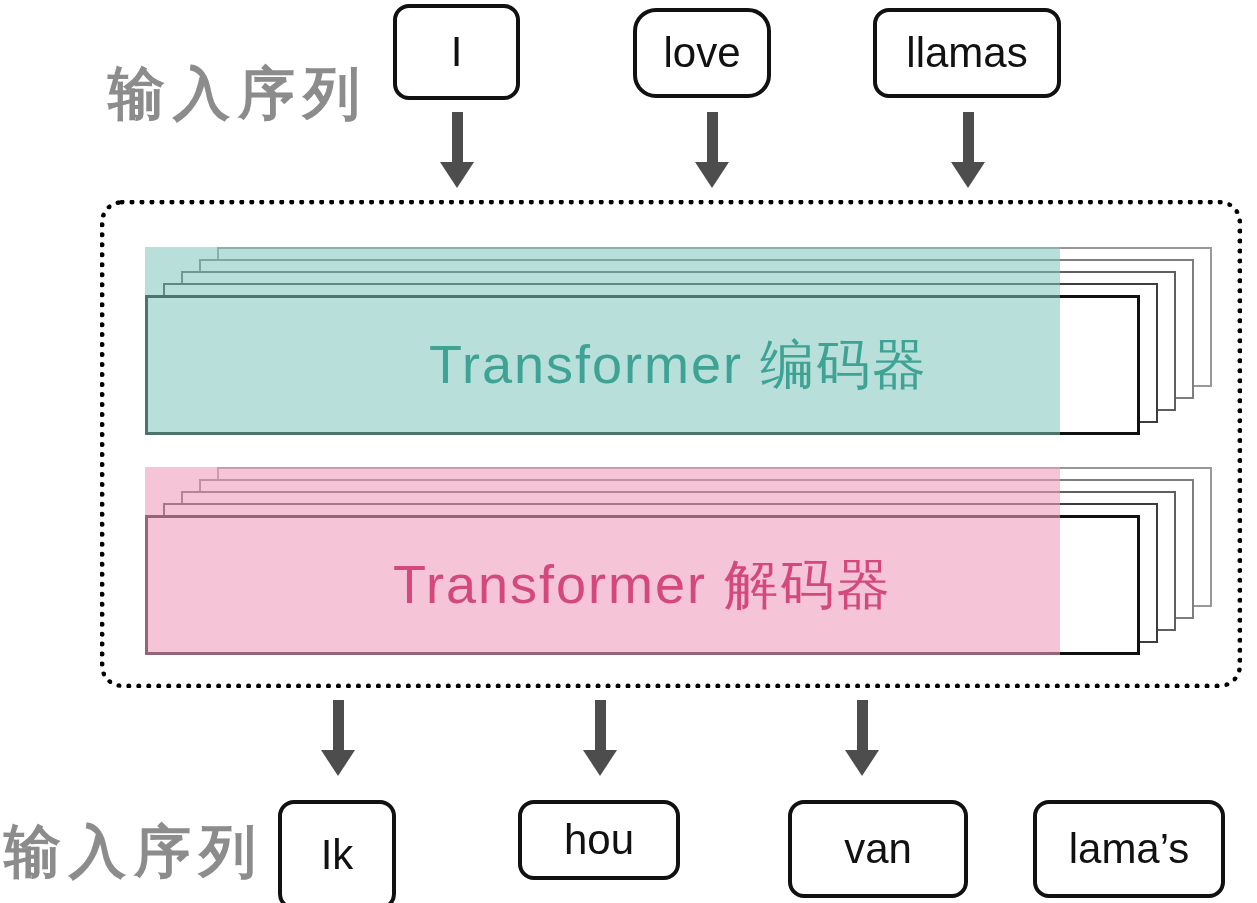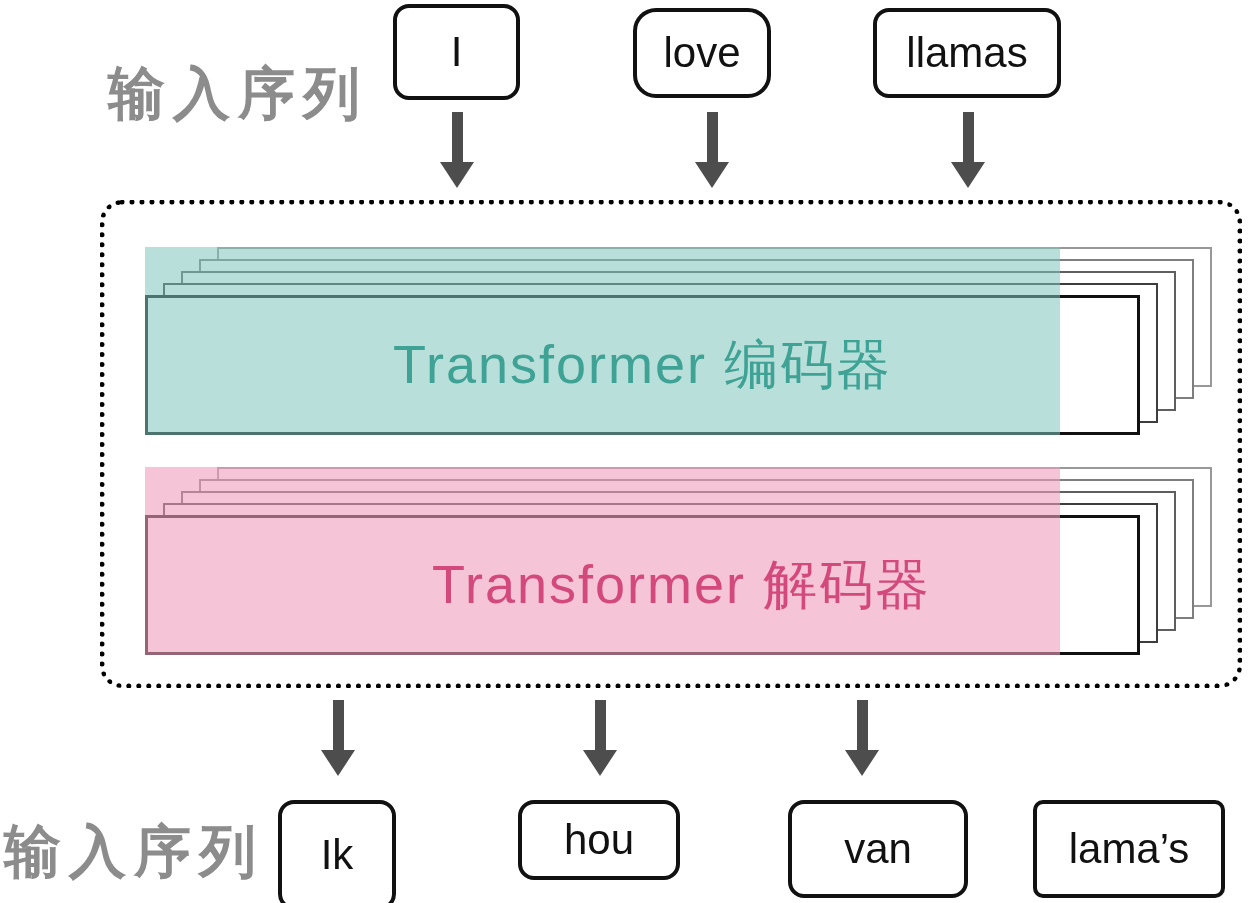--- a/index.html
+++ b/index.html
@@ -122,43 +122,43 @@
   </div>
 
   <div class="model-box"></div>
 
   <div class="layer l4" style="left:217px; top:247px;"></div>
   <div class="layer l3" style="left:199px; top:259px;"></div>
   <div class="layer l2" style="left:181px; top:271px;"></div>
   <div class="layer l1" style="left:163px; top:283px;"></div>
   <div class="front" style="left:145px; top:295px;"></div>
   <div class="wash enc" style="left:145px; top:247px;"></div>
-  <div class="stack-label enc" style="left:145px; top:295px;">Transformer 编码器</div>
+  <div class="stack-label enc" style="left:145px; top:295px;padding-left:36px;">Transformer 编码器</div>
 
   <div class="layer l4" style="left:217px; top:467px;"></div>
   <div class="layer l3" style="left:199px; top:479px;"></div>
   <div class="layer l2" style="left:181px; top:491px;"></div>
   <div class="layer l1" style="left:163px; top:503px;"></div>
   <div class="front" style="left:145px; top:515px;"></div>
   <div class="wash dec" style="left:145px; top:467px;"></div>
-  <div class="stack-label dec" style="left:145px; top:515px;padding-left:39px;">Transformer 解码器</div>
+  <div class="stack-label dec" style="left:145px; top:515px;">Transformer 解码器</div>
 
   <div class="arrow" style="left:321px; top:700px;">
     <div class="shaft"></div>
     <div class="head"></div>
   </div>
   <div class="arrow" style="left:583px; top:700px;">
     <div class="shaft"></div>
     <div class="head"></div>
   </div>
   <div class="arrow" style="left:845px; top:700px;">
     <div class="shaft"></div>
     <div class="head"></div>
   </div>
 
   <div class="seq-label" style="left:4px; top:814px;">输入序列</div>
 
   <div class="token" style="left:278px; top:800px; width:118px; height:110px;">Ik</div>
   <div class="token" style="left:518px; top:800px; width:162px; height:80px;">hou</div>
   <div class="token" style="left:788px; top:800px; width:180px; height:98px;">van</div>
-  <div class="token" style="left:1033px; top:800px; width:192px; height:98px;border-radius:10px;">lama’s</div>
+  <div class="token" style="left:1033px; top:800px; width:192px; height:98px;">lama’s</div>
 
 </div>
 
 </body></html>

